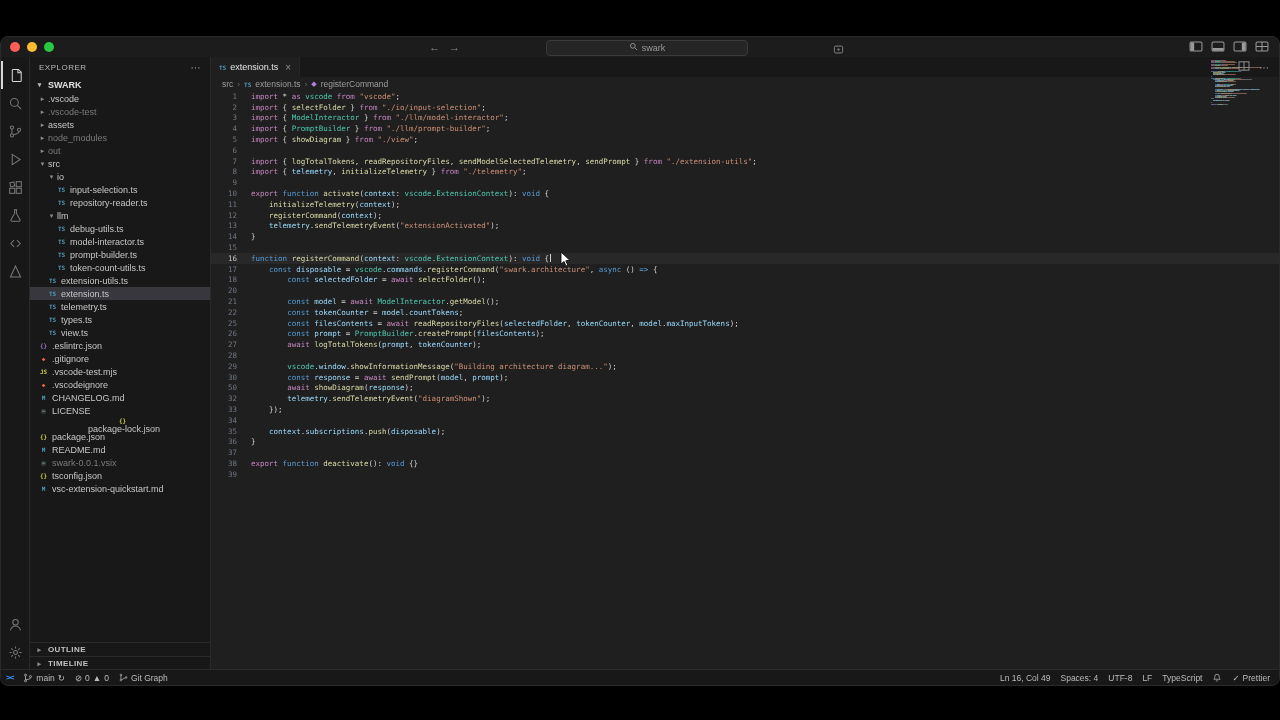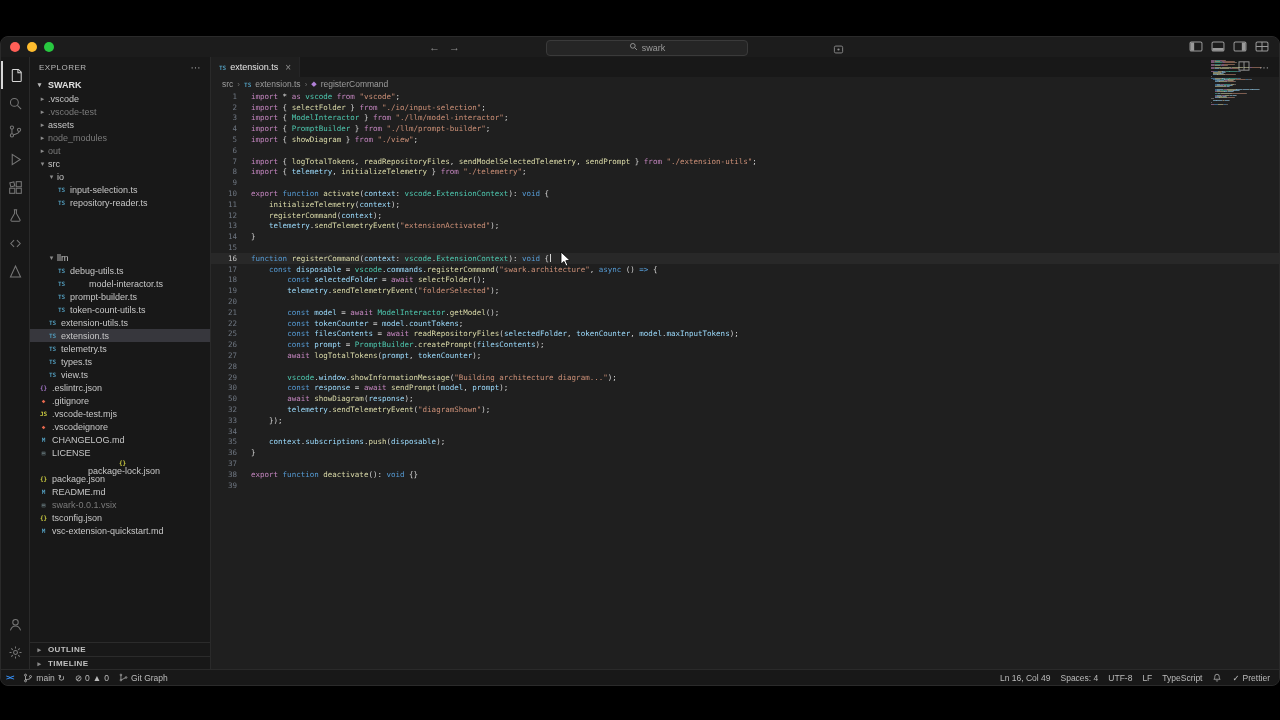--- a/index.html
+++ b/index.html
@@ -248,29 +248,29 @@
               <span class="tlabel">io</span>
             </div>
             <div class="tree-row" style="padding-left: 26px;">
               <span class="ficon" style="color: rgb(81, 154, 186);">TS</span>
               <span class="tlabel">input-selection.ts</span>
             </div>
             <div class="tree-row" style="padding-left: 26px;">
               <span class="ficon" style="color: rgb(81, 154, 186);">TS</span>
               <span class="tlabel">repository-reader.ts</span>
             </div>
-            <div class="tree-row" style="padding-left: 17px; margin-top: 42px;">
+            <div class="tree-row" style="padding-left: 17px;">
               <span class="chev">▾</span>
               <span class="tlabel">llm</span>
             </div>
             <div class="tree-row" style="padding-left: 26px;">
               <span class="ficon" style="color: rgb(81, 154, 186);">TS</span>
               <span class="tlabel">debug-utils.ts</span>
             </div>
-            <div class="tree-row" style="padding-left: 26px; gap: 19px;">
+            <div class="tree-row" style="padding-left: 26px;">
               <span class="ficon" style="color: rgb(81, 154, 186);">TS</span>
               <span class="tlabel">model-interactor.ts</span>
             </div>
             <div class="tree-row" style="padding-left: 26px;">
               <span class="ficon" style="color: rgb(81, 154, 186);">TS</span>
               <span class="tlabel">prompt-builder.ts</span>
             </div>
             <div class="tree-row" style="padding-left: 26px;">
               <span class="ficon" style="color: rgb(81, 154, 186);">TS</span>
               <span class="tlabel">token-count-utils.ts</span>
@@ -394,21 +394,20 @@
             <div class="code-line"><span class="gut">9</span><span class="ltext"></span></div>
             <div class="code-line"><span class="gut">10</span><span class="ltext"><span class="c-r">export </span><span class="c-b">function </span><span class="c-f">activate</span><span class="c-p">(</span><span class="c-v">context</span><span class="c-p">: </span><span class="c-t">vscode</span><span class="c-p">.</span><span class="c-t">ExtensionContext</span><span class="c-p">): </span><span class="c-b">void</span><span class="c-p"> {</span></span></div>
             <div class="code-line"><span class="gut">11</span><span class="ltext"><span class="c-p">    </span><span class="c-f">initializeTelemetry</span><span class="c-p">(</span><span class="c-v">context</span><span class="c-p">);</span></span></div>
             <div class="code-line"><span class="gut">12</span><span class="ltext"><span class="c-p">    </span><span class="c-f">registerCommand</span><span class="c-p">(</span><span class="c-v">context</span><span class="c-p">);</span></span></div>
             <div class="code-line"><span class="gut">13</span><span class="ltext"><span class="c-p">    </span><span class="c-v">telemetry</span><span class="c-p">.</span><span class="c-f">sendTelemetryEvent</span><span class="c-p">(</span><span class="c-s">"extensionActivated"</span><span class="c-p">);</span></span></div>
             <div class="code-line"><span class="gut">14</span><span class="ltext"><span class="c-p">}</span></span></div>
             <div class="code-line"><span class="gut">15</span><span class="ltext"></span></div>
             <div class="code-line cur"><span class="gut">16</span><span class="ltext"><span class="c-b">function </span><span class="c-f">registerCommand</span><span class="c-p">(</span><span class="c-v">context</span><span class="c-p">: </span><span class="c-t">vscode</span><span class="c-p">.</span><span class="c-t">ExtensionContext</span><span class="c-p">): </span><span class="c-b">void</span><span class="c-p"> {</span><span class="caret"></span></span></div>
             <div class="code-line"><span class="gut">17</span><span class="ltext"><span class="c-p">    </span><span class="c-b">const </span><span class="c-v">disposable</span><span class="c-p"> = </span><span class="c-t">vscode</span><span class="c-p">.</span><span class="c-v">commands</span><span class="c-p">.</span><span class="c-f">registerCommand</span><span class="c-p">(</span><span class="c-s">"swark.architecture"</span><span class="c-p">, </span><span class="c-b">async </span><span class="c-p">() </span><span class="c-b">=&gt; </span><span class="c-p">{</span></span></div>
             <div class="code-line"><span class="gut">18</span><span class="ltext"><span class="c-p">        </span><span class="c-b">const </span><span class="c-v">selectedFolder</span><span class="c-p"> = </span><span class="c-r">await </span><span class="c-f">selectFolder</span><span class="c-p">();</span></span></div>
-            <div class="code-line"><span class="gut">19</span><span class="ltext"><span class="c-p">        </span><span class="c-v">telemetry</span><span class="c-p">.</span><span class="c-f">sendTelemetryEvent</span><span class="c-p">(</span><span class="c-s">"folderSelected"</span><span class="c-p">);</span></span></div>
             <div class="code-line"><span class="gut">20</span><span class="ltext"></span></div>
             <div class="code-line"><span class="gut">21</span><span class="ltext"><span class="c-p">        </span><span class="c-b">const </span><span class="c-v">model</span><span class="c-p"> = </span><span class="c-r">await </span><span class="c-t">ModelInteractor</span><span class="c-p">.</span><span class="c-f">getModel</span><span class="c-p">();</span></span></div>
             <div class="code-line"><span class="gut">22</span><span class="ltext"><span class="c-p">        </span><span class="c-b">const </span><span class="c-v">tokenCounter</span><span class="c-p"> = </span><span class="c-v">model</span><span class="c-p">.</span><span class="c-v">countTokens</span><span class="c-p">;</span></span></div>
             <div class="code-line"><span class="gut">25</span><span class="ltext"><span class="c-p">        </span><span class="c-b">const </span><span class="c-v">filesContents</span><span class="c-p"> = </span><span class="c-r">await </span><span class="c-f">readRepositoryFiles</span><span class="c-p">(</span><span class="c-v">selectedFolder</span><span class="c-p">, </span><span class="c-v">tokenCounter</span><span class="c-p">, </span><span class="c-v">model</span><span class="c-p">.</span><span class="c-v">maxInputTokens</span><span class="c-p">);</span></span></div>
             <div class="code-line"><span class="gut">26</span><span class="ltext"><span class="c-p">        </span><span class="c-b">const </span><span class="c-v">prompt</span><span class="c-p"> = </span><span class="c-t">PromptBuilder</span><span class="c-p">.</span><span class="c-f">createPrompt</span><span class="c-p">(</span><span class="c-v">filesContents</span><span class="c-p">);</span></span></div>
             <div class="code-line"><span class="gut">27</span><span class="ltext"><span class="c-p">        </span><span class="c-r">await </span><span class="c-f">logTotalTokens</span><span class="c-p">(</span><span class="c-v">prompt</span><span class="c-p">, </span><span class="c-v">tokenCounter</span><span class="c-p">);</span></span></div>
             <div class="code-line"><span class="gut">28</span><span class="ltext"></span></div>
             <div class="code-line"><span class="gut">29</span><span class="ltext"><span class="c-p">        </span><span class="c-t">vscode</span><span class="c-p">.</span><span class="c-v">window</span><span class="c-p">.</span><span class="c-f">showInformationMessage</span><span class="c-p">(</span><span class="c-s">"Building architecture diagram..."</span><span class="c-p">);</span></span></div>
             <div class="code-line"><span class="gut">30</span><span class="ltext"><span class="c-p">        </span><span class="c-b">const </span><span class="c-v">response</span><span class="c-p"> = </span><span class="c-r">await </span><span class="c-f">sendPrompt</span><span class="c-p">(</span><span class="c-v">model</span><span class="c-p">, </span><span class="c-v">prompt</span><span class="c-p">);</span></span></div>
             <div class="code-line"><span class="gut">50</span><span class="ltext"><span class="c-p">        </span><span class="c-r">await </span><span class="c-f">showDiagram</span><span class="c-p">(</span><span class="c-v">response</span><span class="c-p">);</span></span></div>

